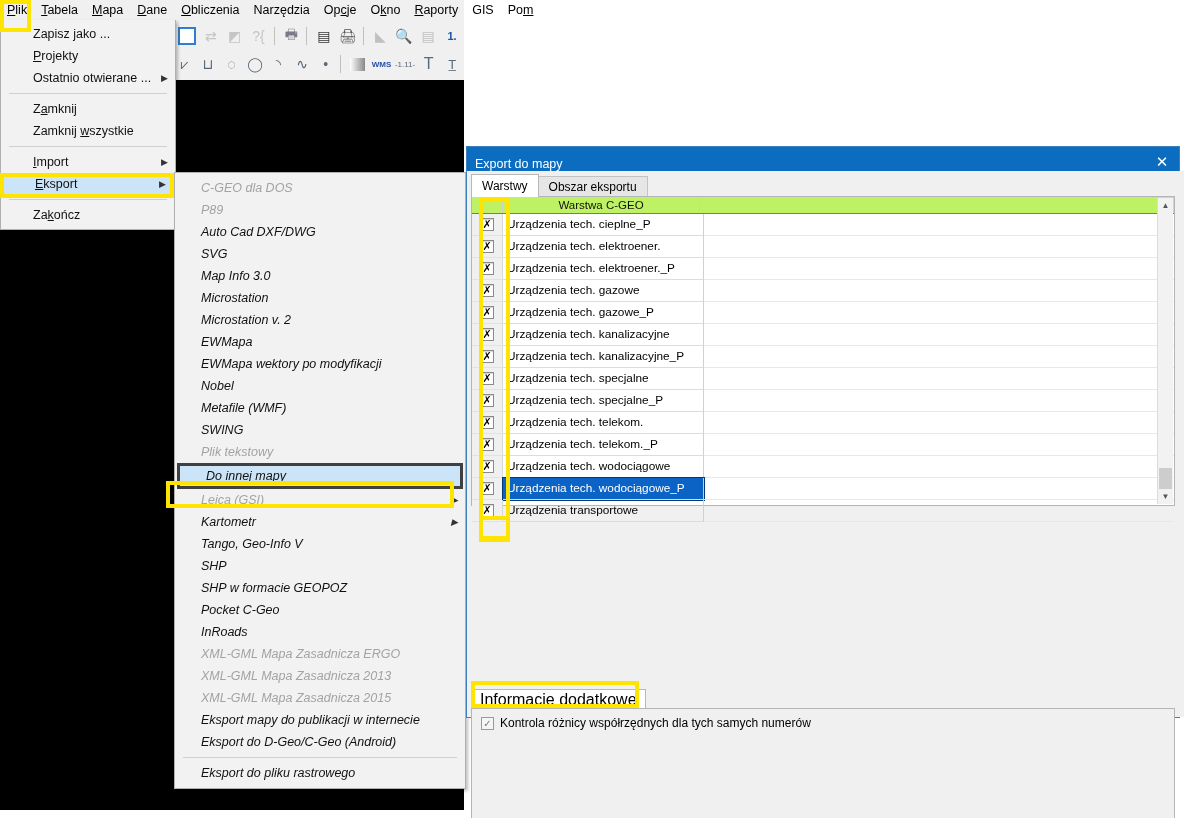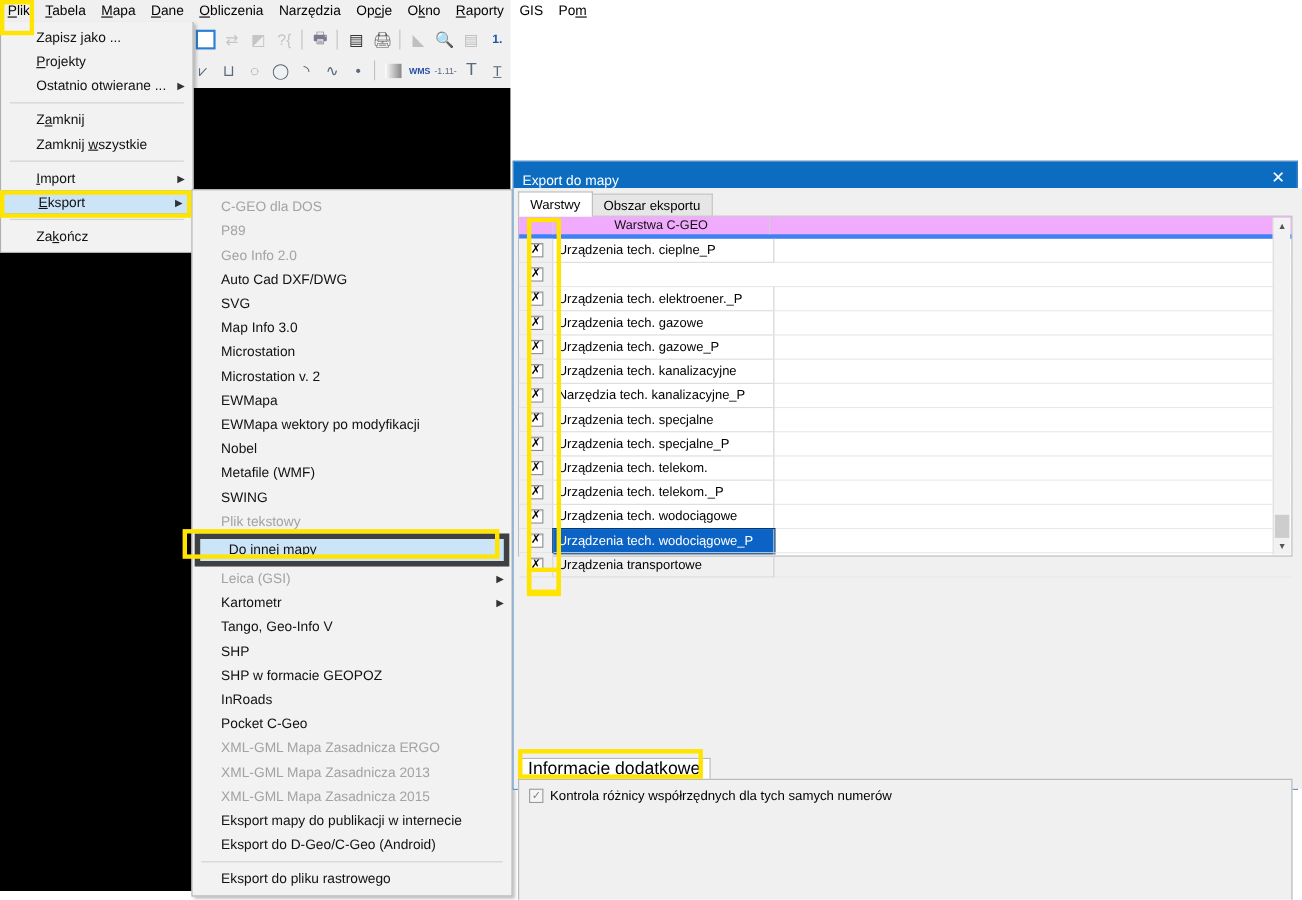--- a/index.html
+++ b/index.html
@@ -29,38 +29,38 @@
   .fm-item.sel{background:#cce4f7;border:1px solid #7ab0e0;height:20px;line-height:20px;margin:0 1px;}
   .fm-sep{height:1px;background:#d0d0d0;margin:4px 8px 4px 8px;}
   .fm-arrow{position:absolute;right:7px;top:50%;transform:translateY(-50%);font-size:9px;color:#333;}
 
   
   .ybox{position:absolute;border:4px solid #ffe400;box-sizing:border-box;z-index:90;pointer-events:none;}
 
   
   #export-submenu{position:absolute;left:174px;top:172px;width:290px;background:#f2f2f2;border:1px solid #b0b0b0;
                   box-shadow:2px 2px 3px rgba(0,0,0,.25);padding:4px 0;z-index:60;}
-  .ex-item{height:22px;line-height:22px;padding-left:26px;font-size:12.5px;color:#111;position:relative;white-space:nowrap;}
+  .ex-item{height:22px;line-height:22px;padding-left:26px;font-size:12.5px;color:#111;position:relative;white-space:nowrap;font-style:italic;}
   .ex-item.disabled{color:#a3a3a3;}
-  .ex-item.sel{background:#cce4f7;border:5px solid #404040;height:20px;line-height:20px;margin:0 2px;}
+  .ex-item.sel{background:#cce4f7;border:3px solid #404040;height:20px;line-height:20px;margin:0 2px;}
   .ex-sep{height:1px;background:#d0d0d0;margin:4px 8px;}
 
   
   #dialog{position:absolute;left:466px;top:146px;width:714px;height:572px;background:#f0f0f0;
           border:1px solid #3b7fbf;box-sizing:border-box;z-index:70;}
   #dlg-title{height:24px;background:#0b6cc0;color:#fff;display:flex;align-items:flex-end;justify-content:space-between;padding:0 6px 0 8px;font-size:12.5px;}
   #dlg-close{width:22px;height:20px;display:flex;align-items:center;justify-content:center;color:#fff;font-size:15px;line-height:1;}
   #dlg-body{position:absolute;left:0;top:24px;width:712px;height:546px;background:#f0f0f0;padding-left:37px;}
 
   .tabstrip{position:absolute;left:4px;top:4px;height:22px;display:flex;align-items:flex-end;}
   .tab{height:20px;line-height:20px;padding:0 10px;font-size:12px;background:#e6e6e6;border:1px solid #c3c3c3;border-bottom:none;margin-right:-1px;color:#000;}
   .tab.active{background:#ffffff;height:22px;line-height:22px;border-color:#b8b8b8;position:relative;z-index:2;}
 
   #grid-panel{position:absolute;left:4px;top:25px;width:704px;height:310px;background:#fff;border:1px solid #b5b5b5;box-sizing:border-box;}
-  #grid-head{display:flex;height:16px;background:#f0abfc;border-bottom:4px solid #3b82f6;}
+  #grid-head{display:flex;height:16px;background:#bef264;border-bottom:1px solid #3b82f6;}
   .gh-check{width:30px;border-right:1px solid #cfcfcf;}
   .gh-name{width:196px;border-right:1px solid #cfcfcf;text-align:center;font-size:11.5px;line-height:16px;color:#111;}
   .gh-rest{flex:1;}
   .grow{display:flex;height:22px;align-items:stretch;}
   .gc-check{width:30px;border-right:1px solid #d8d8d8;border-bottom:1px solid #e2e2e2;display:flex;align-items:center;justify-content:center;background:#f0f0f0;}
   .cbx{width:13px;height:13px;border:1px solid #8a8a8a;background:#fff;display:flex;align-items:center;justify-content:center;
        font-size:11px;line-height:1;color:#000;box-sizing:border-box;box-shadow:inset 1px 1px 0 #d9d9d9;}
   .gc-name{width:196px;border-right:1px solid #d0d0d0;border-bottom:1px solid #dcdcdc;padding-left:4px;font-size:11.8px;line-height:21px;color:#000;white-space:nowrap;overflow:hidden;}
   .grow.selected .gc-name{background:#0b63c6;color:#fff;outline:1px solid #003a78;}
   .gc-rest{flex:1;border-bottom:1px solid #e8e8e8;}
@@ -150,40 +150,39 @@
     <div class="fm-sep"></div>
     <div class="fm-item"><span><u>I</u>mport</span><span class="fm-arrow">▶</span></div>
     <div class="fm-item sel"><span><u>E</u>ksport</span><span class="fm-arrow">▶</span></div>
     <div class="fm-sep"></div>
     <div class="fm-item"><span>Za<u>k</u>ończ</span></div>
   </div>
 
 <div id="export-submenu">
     <div class="ex-item disabled"><span>C-GEO dla DOS</span></div>
     <div class="ex-item disabled"><span>P89</span></div>
-    <div class="ex-item disabled"><span>Geo Info 2.0</span></div>
     <div class="ex-item"><span>Auto Cad DXF/DWG</span></div>
     <div class="ex-item"><span>SVG</span></div>
     <div class="ex-item"><span>Map Info 3.0</span></div>
     <div class="ex-item"><span>Microstation</span></div>
     <div class="ex-item"><span>Microstation v. 2</span></div>
     <div class="ex-item"><span>EWMapa</span></div>
     <div class="ex-item"><span>EWMapa wektory po modyfikacji</span></div>
     <div class="ex-item"><span>Nobel</span></div>
     <div class="ex-item"><span>Metafile (WMF)</span></div>
     <div class="ex-item"><span>SWING</span></div>
     <div class="ex-item disabled"><span>Plik tekstowy</span></div>
     <div class="ex-item sel"><span>Do innej mapy</span></div>
     <div class="ex-item disabled"><span>Leica (GSI)</span><span class="fm-arrow">▶</span></div>
     <div class="ex-item"><span>Kartometr</span><span class="fm-arrow">▶</span></div>
     <div class="ex-item"><span>Tango, Geo-Info V</span></div>
     <div class="ex-item"><span>SHP</span></div>
     <div class="ex-item"><span>SHP w formacie GEOPOZ</span></div>
+    <div class="ex-item"><span>Pocket C-Geo</span></div>
     <div class="ex-item"><span>InRoads</span></div>
-    <div class="ex-item"><span>Pocket C-Geo</span></div>
     <div class="ex-item disabled"><span>XML-GML Mapa Zasadnicza ERGO</span></div>
     <div class="ex-item disabled"><span>XML-GML Mapa Zasadnicza 2013</span></div>
     <div class="ex-item disabled"><span>XML-GML Mapa Zasadnicza 2015</span></div>
     <div class="ex-item"><span>Eksport mapy do publikacji w internecie</span></div>
     <div class="ex-item"><span>Eksport do D-Geo/C-Geo (Android)</span></div>
     <div class="ex-sep"></div>
     <div class="ex-item"><span>Eksport do pliku rastrowego</span></div>
   </div>
 
 <div id="dialog">
@@ -210,20 +209,21 @@
             <div class="gc-check">
               <span class="cbx">✗</span>
             </div>
             <div class="gc-name">Urządzenia tech. cieplne_P</div>
             <div class="gc-rest"></div>
           </div>
           <div class="grow">
             <div class="gc-check">
               <span class="cbx">✗</span>
             </div>
+            <div class="gc-name">Urządzenia tech. elektroener.</div>
             <div class="gc-rest"></div>
           </div>
           <div class="grow">
             <div class="gc-check">
               <span class="cbx">✗</span>
             </div>
             <div class="gc-name">Urządzenia tech. elektroener._P</div>
             <div class="gc-rest"></div>
           </div>
           <div class="grow">
@@ -244,21 +244,21 @@
             <div class="gc-check">
               <span class="cbx">✗</span>
             </div>
             <div class="gc-name">Urządzenia tech. kanalizacyjne</div>
             <div class="gc-rest"></div>
           </div>
           <div class="grow">
             <div class="gc-check">
               <span class="cbx">✗</span>
             </div>
-            <div class="gc-name">Narzędzia tech. kanalizacyjne_P</div>
+            <div class="gc-name">Urządzenia tech. kanalizacyjne_P</div>
             <div class="gc-rest"></div>
           </div>
           <div class="grow">
             <div class="gc-check">
               <span class="cbx">✗</span>
             </div>
             <div class="gc-name">Urządzenia tech. specjalne</div>
             <div class="gc-rest"></div>
           </div>
           <div class="grow">

